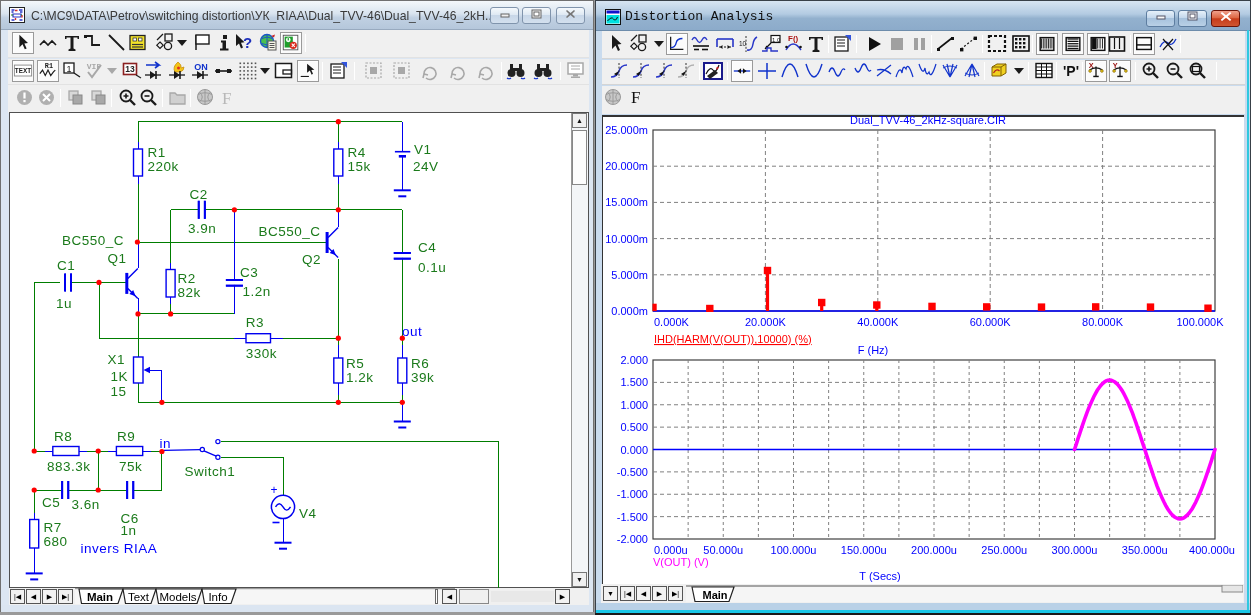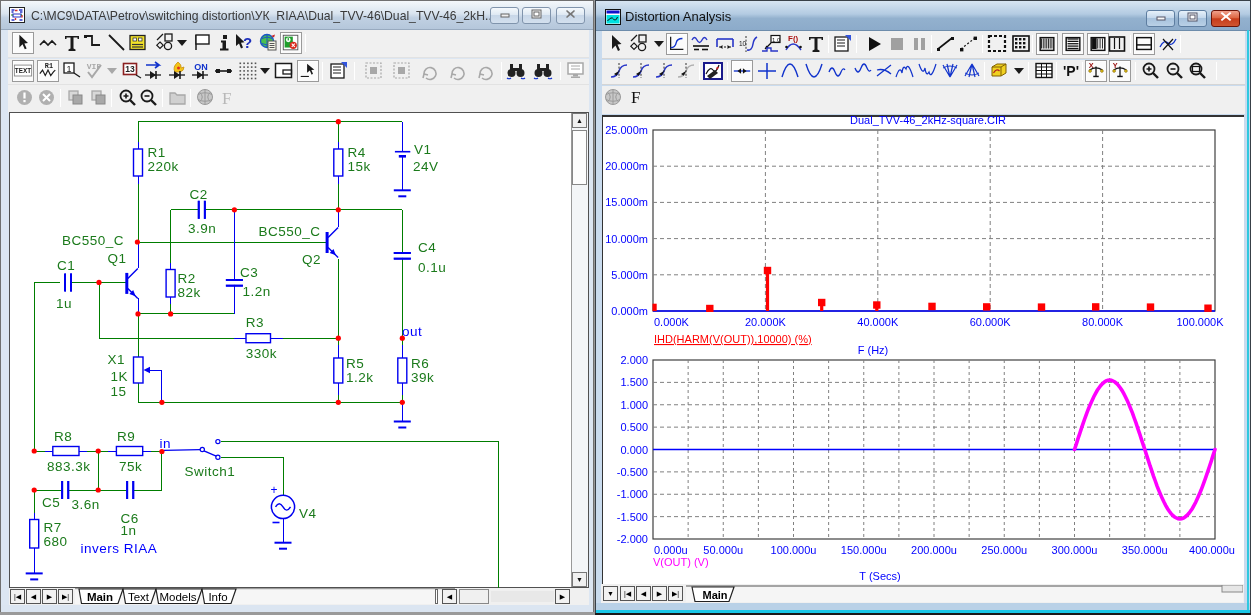--- a/index.html
+++ b/index.html
@@ -5,21 +5,21 @@
        background:#9a9a9a; font-family:"Liberation Sans", sans-serif; }
 .lwin { position:absolute; left:0; top:0; width:594px; height:612px;
         background:#dce6f2; border:1px solid #707070; }
 .rwin { position:absolute; left:595px; top:0; width:656px; height:613px;
         background:#c9dbee; border:1px solid #384048; }
 .ltitle { position:absolute; left:0; top:0; width:100%; height:29px;
   background:linear-gradient(#f4f8fb, #d9e4ef 45%, #c0d0e2 60%, #b5c7db);
   border-bottom:1px solid #98aabf; }
 .rtitle { position:absolute; left:0; top:0; width:100%; height:30px;
   background:linear-gradient(#d7e5f2, #b3cbe2 45%, #93b1ce 60%, #8cabca);
-  border-bottom:1px solid #6d8cab; }
+  border-bottom:1px solid #6d8cab;font-family:Liberation Mono, monospace; }
 .ltitle .txt { position:absolute; left:30px; top:8px; font-size:12.2px; color:#3a3a3a; white-space:nowrap; width:462px; overflow:hidden; }
 .rtitle .txt { position:absolute; left:29px; top:8px; font-size:13px; color:#101010; }
 .wbtn { position:absolute; width:29px; height:17px; border-radius:3px;
   border:1px solid #8094ac; background:linear-gradient(#f5f9fc, #dfe9f3 45%, #c8d7e8 50%, #d3e0ee);
   color:#444; text-align:center; font-size:10px; line-height:15px; }
 .wbtn.blue { border-color:#5d7da0; background:linear-gradient(#e7f1fa, #c4d8ec 45%, #a7c2dd 50%, #b9d0e6); color:#223; }
 .wbtn.close { border-color:#6b1408; background:linear-gradient(#f0a08c, #dd6744 45%, #c63c1b 52%, #cf5530); color:#fff; }
 .tbar { position:absolute; background:#f0f0f0; }
 .ic { position:absolute; }
 .ic.pressed { background:#fbfbfb; border:1px solid #9a9a9a; box-shadow:inset 1px 1px 0 #fff; }

